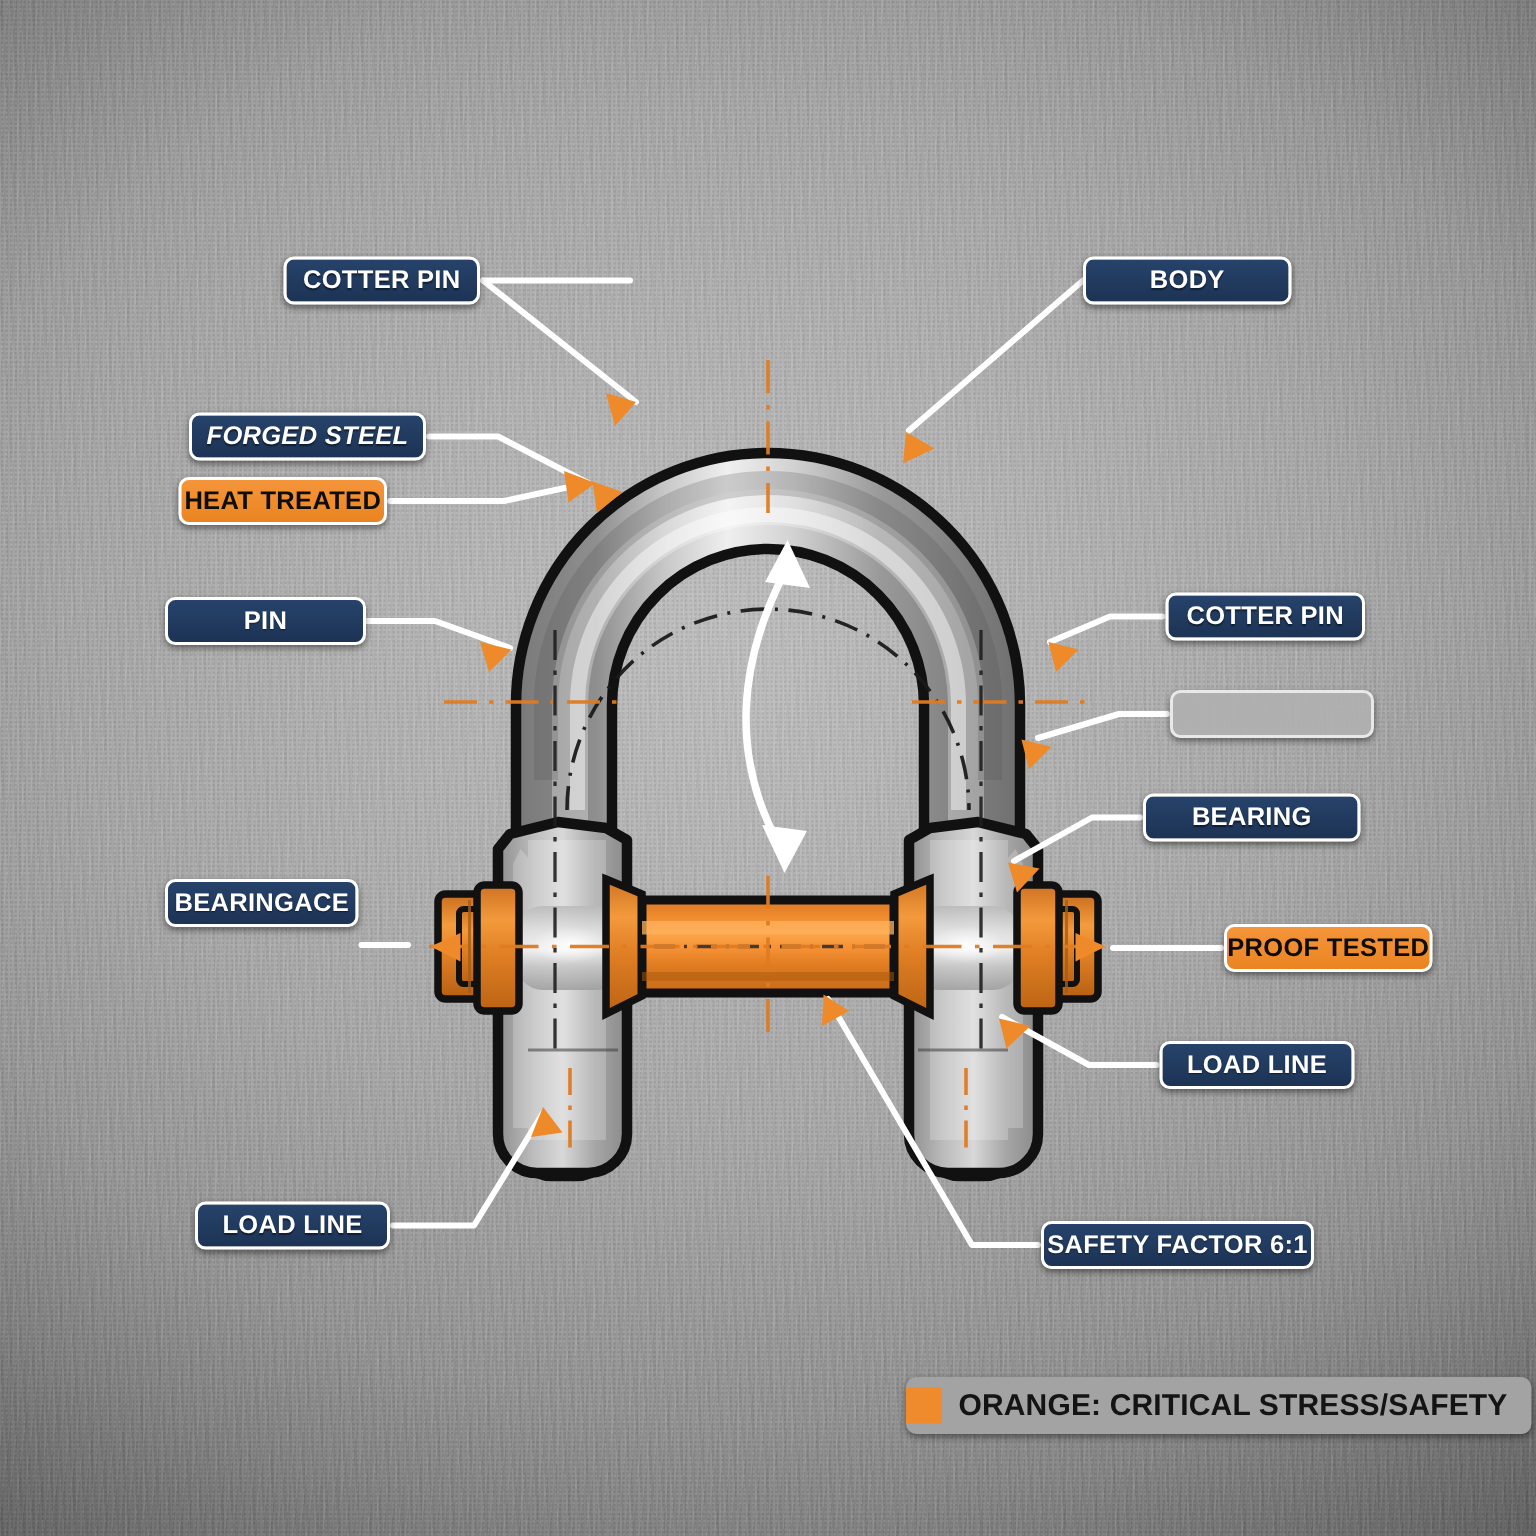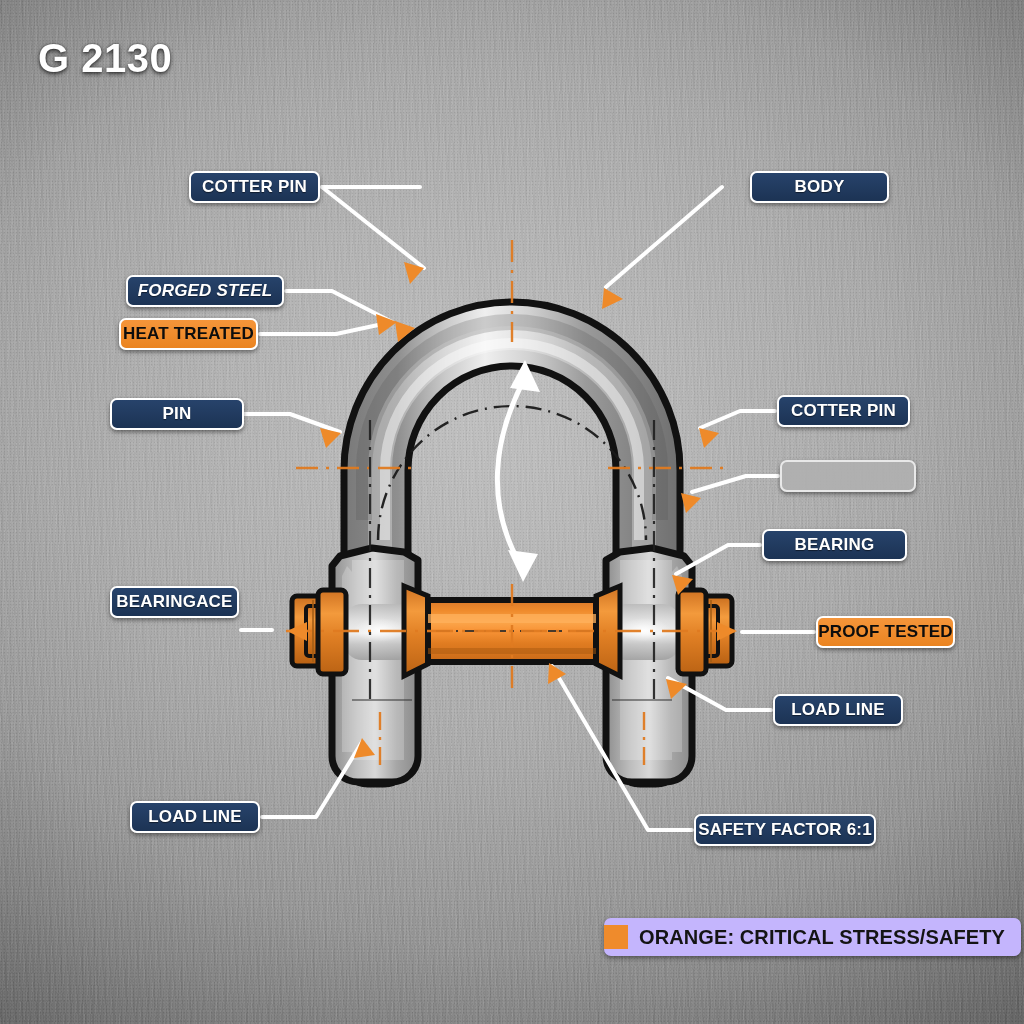--- a/index.html
+++ b/index.html
@@ -65,38 +65,37 @@
     background:linear-gradient(180deg,#27436b 0%,#1c3354 100%);
     text-shadow:0 1px 1px rgba(0,0,0,.5);}
   .label.orange{background:#ef8b2c;color:#0d0d0d;
     background:linear-gradient(180deg,#f5953a 0%,#ea8421 100%);}
   .label.blank{background:rgba(176,176,176,.92);border-color:#e8e8e8;}
 
   
   .legend{
     position:absolute;left:604px;top:918px;
     display:flex;align-items:center;gap:11px;
-    background:#c4b5fd;border-radius:7px;
+    background:#a3a3a3;border-radius:7px;
     padding:7px 16px 7px 0;
     box-shadow:0 2px 5px rgba(0,0,0,.45);
   }
   .legend .swatch{width:24px;height:24px;background:#ef8b2c;display:block;}
   .legend .ltext{font-size:20px;font-weight:bold;color:#141414;letter-spacing:.1px;}
 </style>
 </head>
 <body>
 
 <div id="stage">
 
   <div class="bg bg-base"></div>
   <div class="bg bg-brush"></div>
   <div class="bg bg-grain"></div>
   <div class="bg bg-vig"></div>
 
-  <div class="title">G 2130</div>
 
   <svg class="art" viewBox="0 0 1024 1024">
     <defs>
 
       <linearGradient id="gBow" x1="0" y1="0" x2="1" y2="0">
         <stop offset="0.00" stop-color="#797979"></stop>
         <stop offset="0.16" stop-color="#8f8f8f"></stop>
         <stop offset="0.30" stop-color="#c9c9c9"></stop>
         <stop offset="0.42" stop-color="#efefef"></stop>
         <stop offset="0.55" stop-color="#d2d2d2"></stop>
@@ -279,21 +278,21 @@
       <polygon points="666,679 671,699 687,684"></polygon>
       <polygon points="362,738 354,758 375,755"></polygon>
       <polygon points="549,663 548,684 566,674"></polygon>
     </g>
   </svg>
 
   <div id="labels">
       <div class="label navy" style="left: 189px; top: 171px; width: 131px;">
         <span>COTTER PIN</span>
       </div>
-      <div class="label navy" style="left: 750px; top: 171px; width: 139px;">
+      <div class="label navy" style="left: 722px; top: 171px; width: 139px;">
         <span>BODY</span>
       </div>
       <div class="label navy" style="left: 126px; top: 275px; width: 158px; font-style: italic;">
         <span>FORGED STEEL</span>
       </div>
       <div class="label orange" style="left: 119px; top: 318px; width: 139px;">
         <span>HEAT TREATED</span>
       </div>
       <div class="label navy" style="left: 110px; top: 398px; width: 134px;">
         <span>PIN</span>

